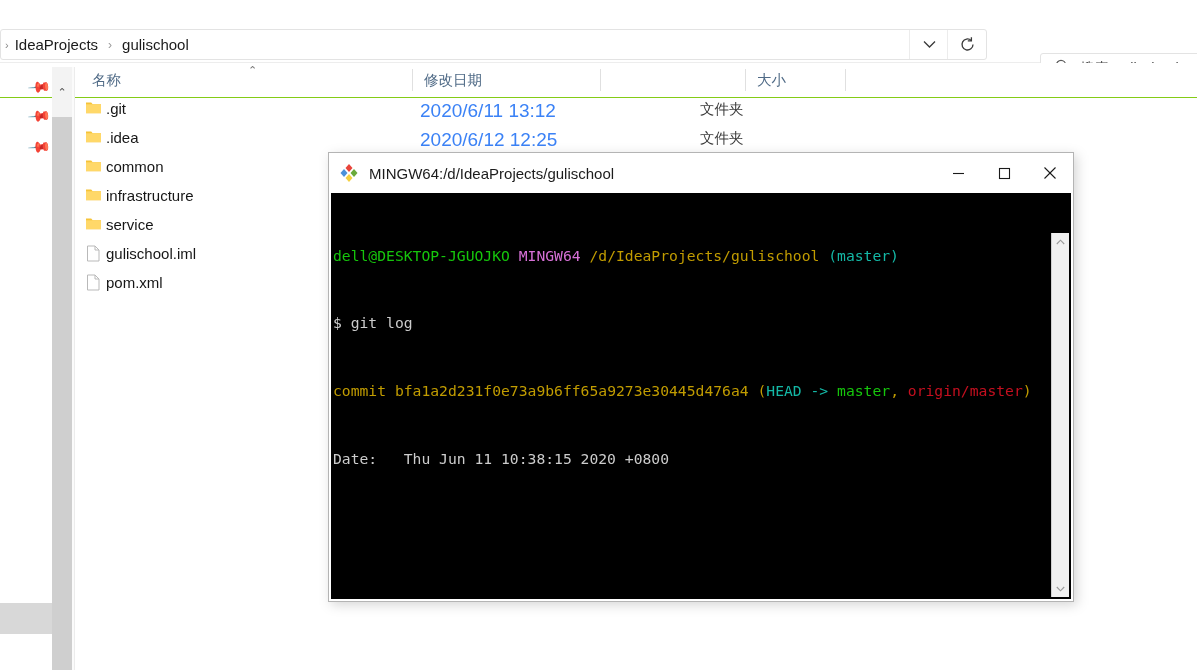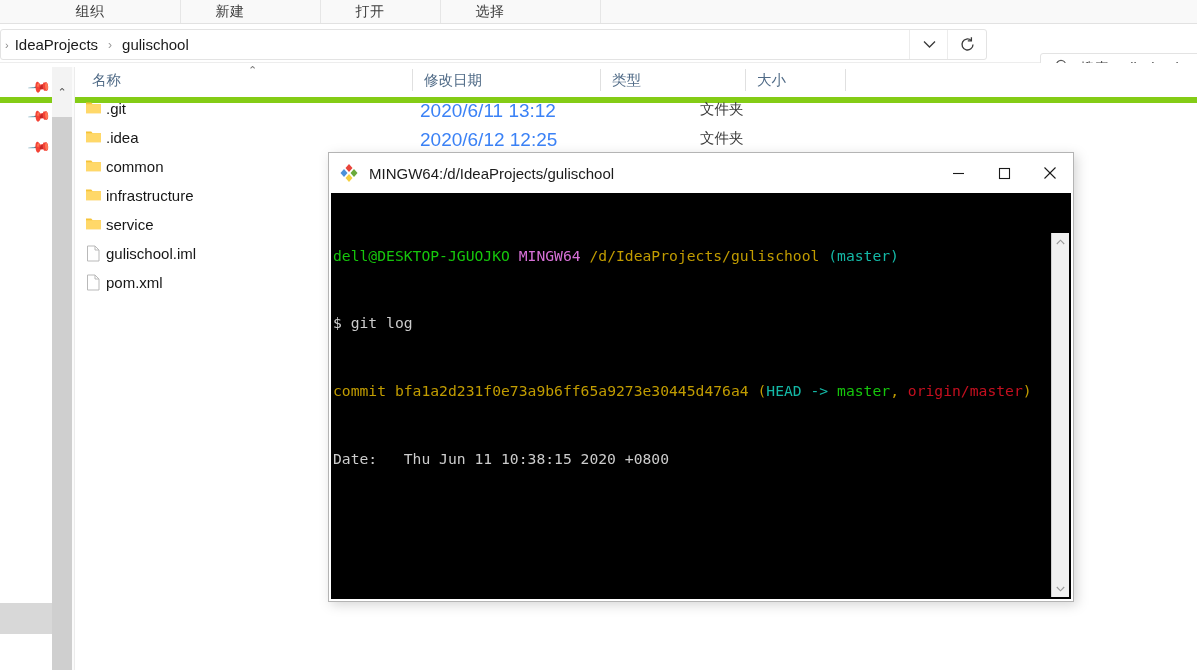--- a/index.html
+++ b/index.html
@@ -56,21 +56,21 @@
     position:absolute; left:1040px; top:29px; width:170px; height:29px;
     border:1px solid #e3e3e3; border-radius:3px; background:#fff;
     display:flex; align-items:center; overflow:hidden;
   }
   .search-icon { margin:0 10px 0 14px; color:#5a5a5a; flex:0 0 auto; }
   .search-ph { font-size:14.5px; color:#4a4a4a; white-space:nowrap; }
 
   
   .colhead {
     position:absolute; left:0; top:63px; width:1197px; height:34px;
-    background:#ffffff; border-bottom:6px solid #84cc16;
+    background:#ffffff; border-bottom:1px solid #84cc16;
   }
   .ch {
     position:absolute; top:0; height:34px; display:flex; align-items:center;
     font-size:14.5px; color:#4f6a86; padding-left:12px; box-sizing:border-box;
   }
   .ch-div { position:absolute; top:6px; width:1px; height:22px; background:#e0e0e0; }
   .sort-caret {
     position:absolute; top:1px; font-size:11px; color:#777;
   }
 
@@ -158,38 +158,20 @@
     color:#9a9a9a; font-size:9px;
   }
   .ts-up { top:0; }
   .ts-down { bottom:0; }
 </style>
 </head>
 <body>
 
 <div id="root">
 
-  <div class="toolbar">
-    <div class="tb-item" style="left:40px;width:100px;position:absolute;">
-      <span>组织</span>
-    </div>
-    <div class="tb-item" style="left:180px;width:100px;position:absolute;">
-      <span>新建</span>
-    </div>
-    <div class="tb-item" style="left:320px;width:100px;position:absolute;">
-      <span>打开</span>
-    </div>
-    <div class="tb-item" style="left:440px;width:100px;position:absolute;">
-      <span>选择</span>
-    </div>
-    <div class="tb-sep" style="position:absolute;left:180px;"></div>
-    <div class="tb-sep" style="position:absolute;left:320px;"></div>
-    <div class="tb-sep" style="position:absolute;left:440px;"></div>
-    <div class="tb-sep" style="position:absolute;left:600px;"></div>
-  </div>
 
   <div class="addressbar">
     <div class="addr-box">
       <span class="addr-arrow">›</span>
       <span class="crumb">IdeaProjects</span>
       <span class="crumb-sep">›</span>
       <span class="crumb">gulischool</span>
 
       <div class="addr-chevron">
         <svg width="13" height="9" viewBox="0 0 13 9">
@@ -220,23 +202,20 @@
       <span>名称</span>
     </div>
     <div class="sort-caret" style="left:248px;">⌃</div>
     <div class="ch-div" style="left:412px;"></div>
 
     <div class="ch" style="left:412px;width:188px;">
       <span>修改日期</span>
     </div>
     <div class="ch-div" style="left:600px;"></div>
 
-    <div class="ch" style="left:600px;width:145px;">
-      <span>类型</span>
-    </div>
     <div class="ch-div" style="left:745px;"></div>
 
     <div class="ch" style="left:745px;width:100px;">
       <span>大小</span>
     </div>
     <div class="ch-div" style="left:845px;"></div>
   </div>
 
   <div class="rail-col"></div>
   <div class="rail-top">

